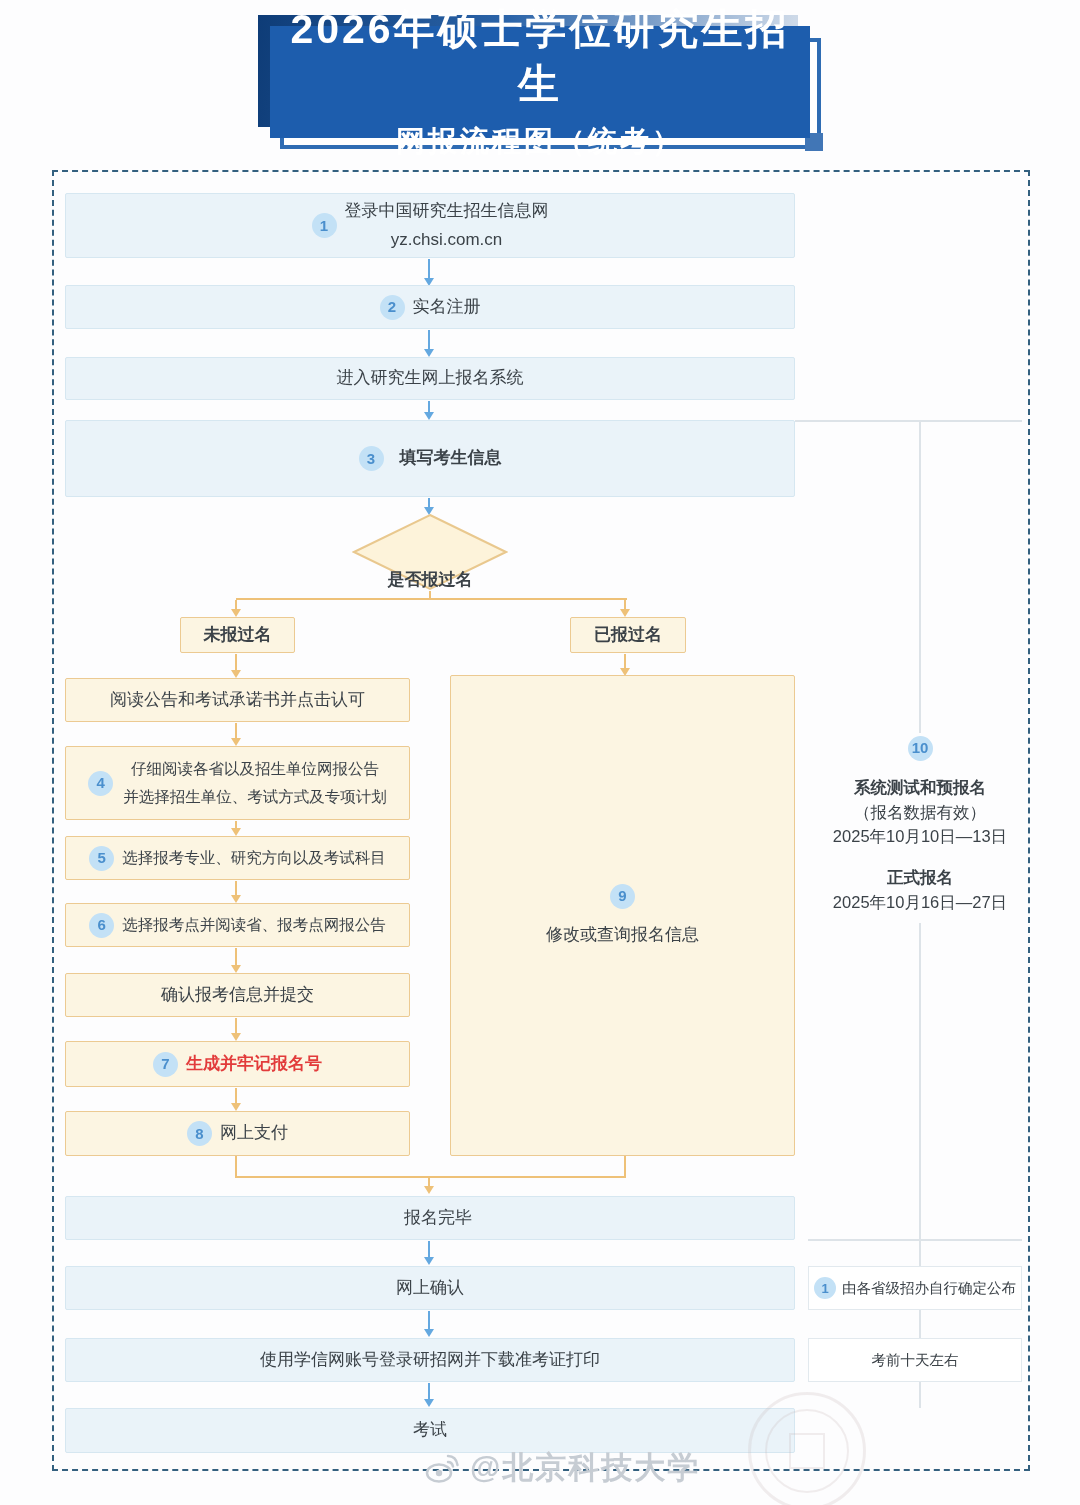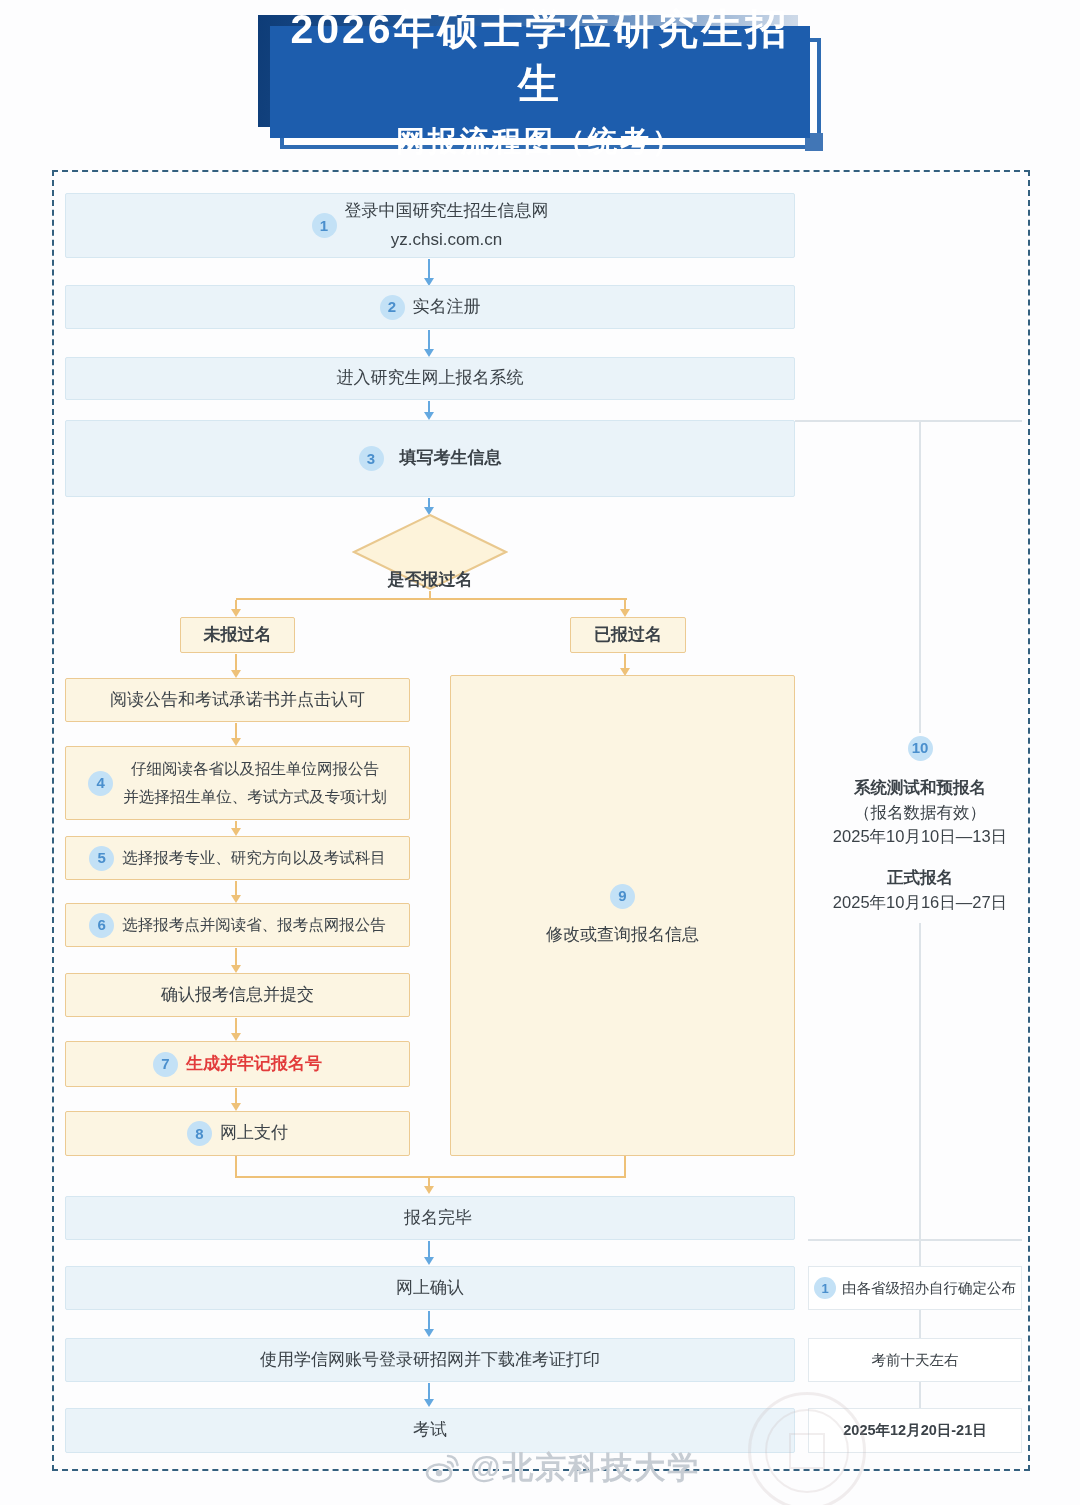--- a/index.html
+++ b/index.html
@@ -219,23 +219,20 @@
     <div>2025年10月16日—27日</div>
   </div>
 
   <div class="ann" style="top:1266px;height:44px;">
     <span class="badge">1</span>
     <span>由各省级招办自行确定公布</span>
   </div>
   <div class="ann" style="top:1338px;height:44px;">
     <span>考前十天左右</span>
   </div>
-  <div class="ann bold" style="top:1408px;height:45px;">
-    <span>2025年12月20日-21日</span>
-  </div>
 
   <div class="seal"></div>
 
   <div class="footer">
     <svg width="38" height="32" viewBox="0 0 38 32">
       <ellipse cx="15" cy="21" rx="12" ry="8.5" fill="none" stroke="#c6ccd3" stroke-width="2.5"></ellipse>
       <circle cx="15" cy="21" r="3.2" fill="#c6ccd3"></circle>
       <path d="M24 4 q8 0 9.5 9" fill="none" stroke="#c6ccd3" stroke-width="2.5" stroke-linecap="round"></path>
       <path d="M24 10 q4 0 5 4.5" fill="none" stroke="#c6ccd3" stroke-width="2.5" stroke-linecap="round"></path>
     </svg>

